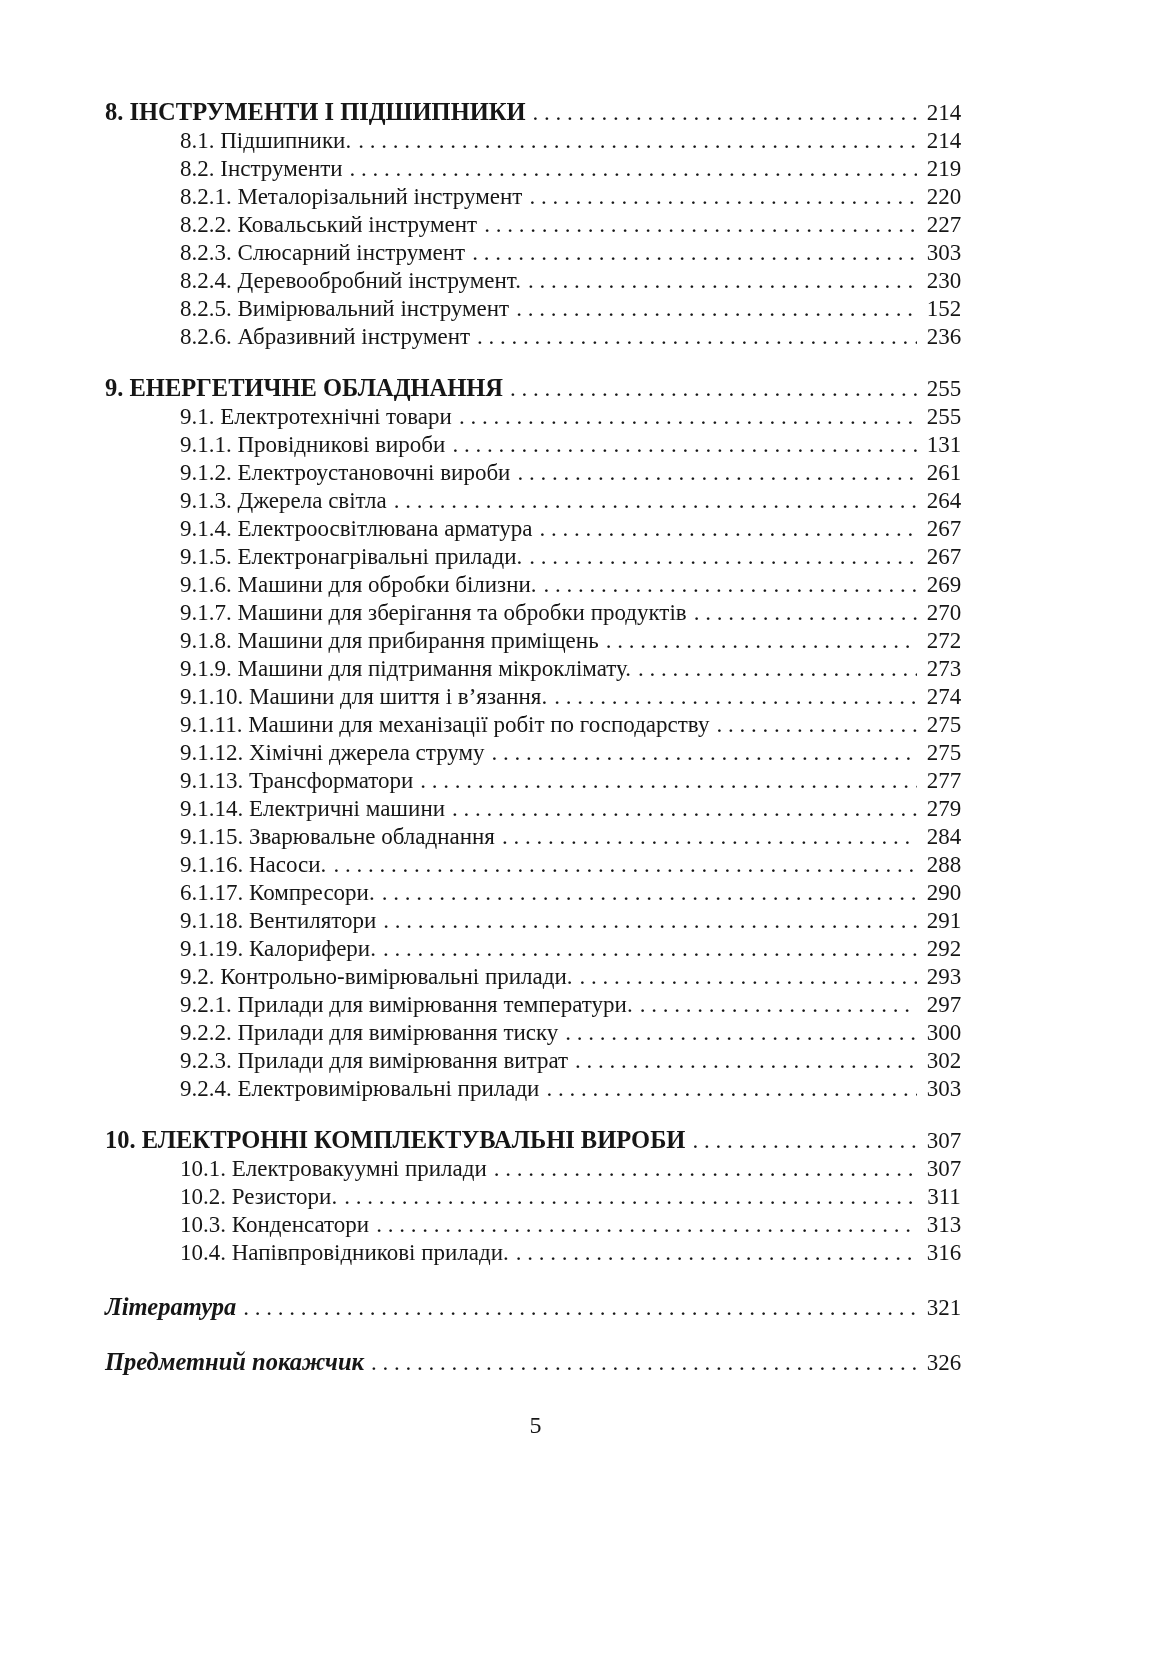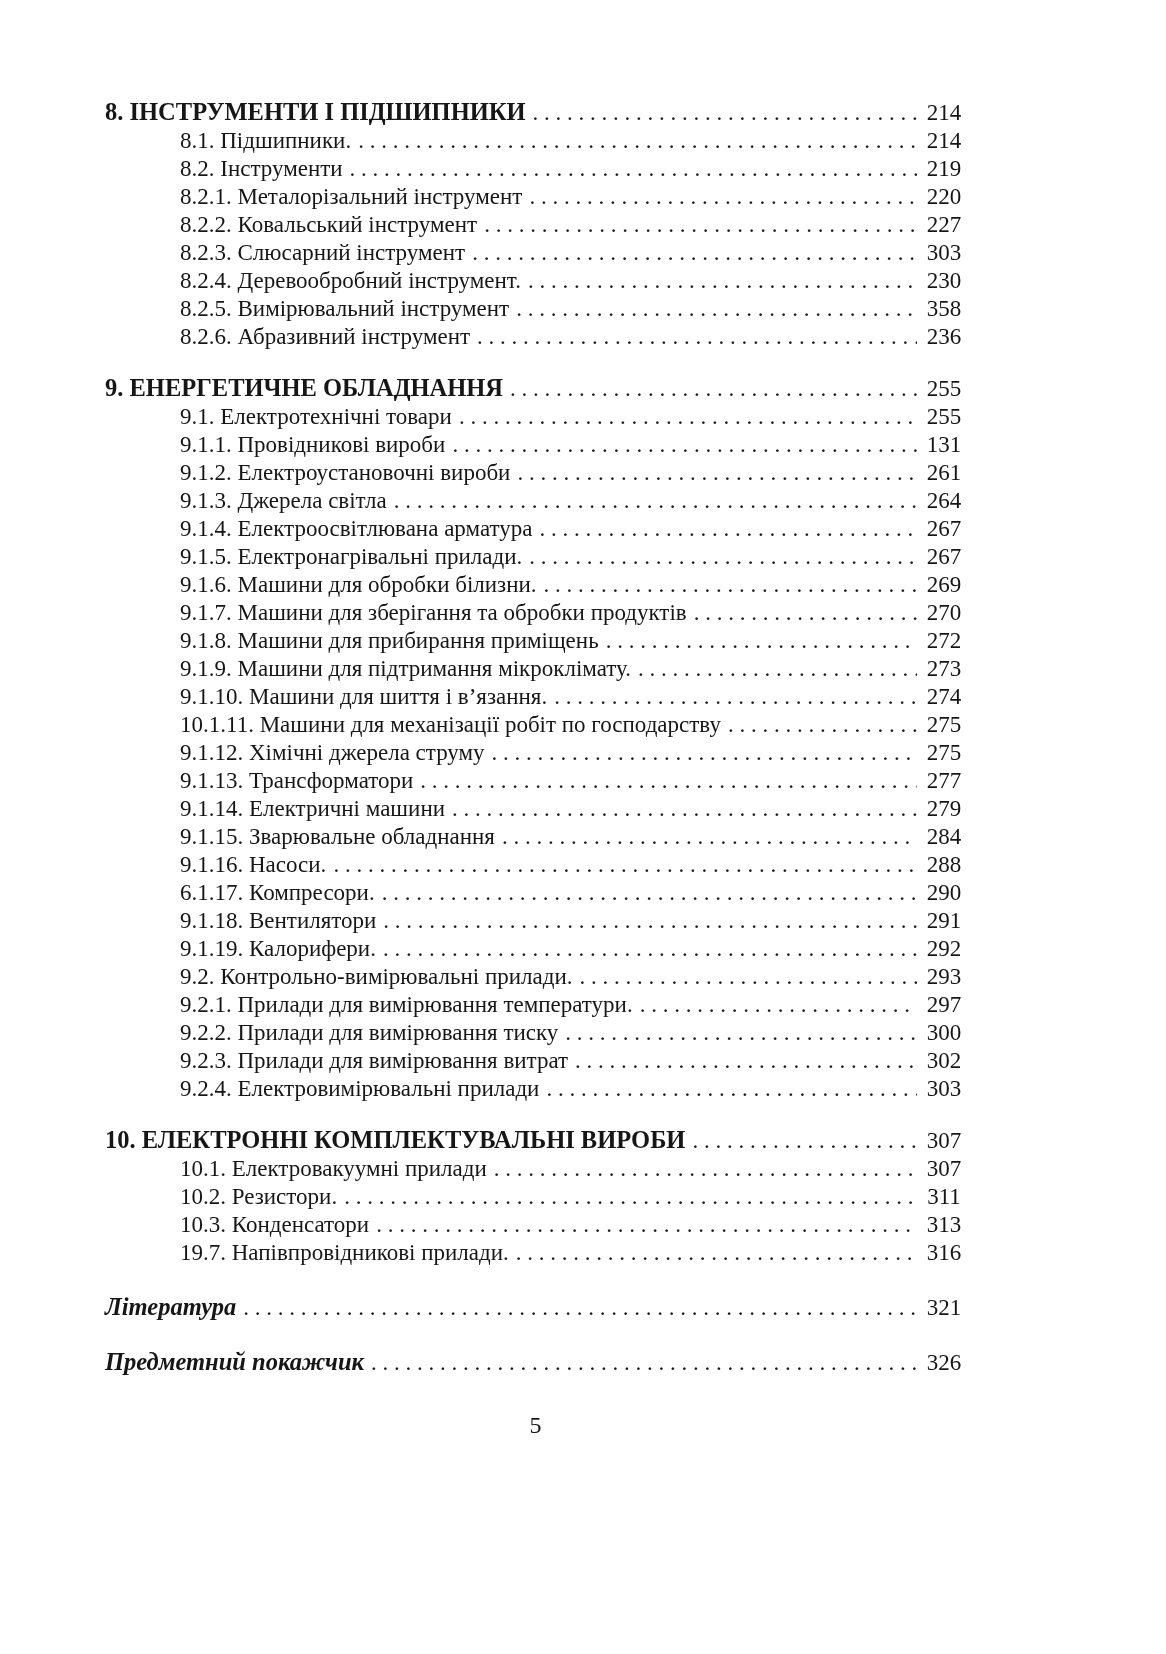--- a/index.html
+++ b/index.html
@@ -114,21 +114,21 @@
         <span class="toc-page">303</span>
       </div>
       <div class="toc-row sub">
         <span class="toc-label">8.2.4. Деревообробний інструмент.</span>
         <span class="leader"></span>
         <span class="toc-page">230</span>
       </div>
       <div class="toc-row sub">
         <span class="toc-label">8.2.5. Вимірювальний інструмент</span>
         <span class="leader"></span>
-        <span class="toc-page">358</span>
+        <span class="toc-page">152</span>
       </div>
       <div class="toc-row sub">
         <span class="toc-label">8.2.6. Абразивний інструмент</span>
         <span class="leader"></span>
         <span class="toc-page">236</span>
       </div>
       <div class="toc-row chapter">
         <span class="toc-label">9. ЕНЕРГЕТИЧНЕ ОБЛАДНАННЯ</span>
         <span class="leader"></span>
         <span class="toc-page">255</span>
@@ -182,21 +182,21 @@
         <span class="toc-label">9.1.9. Машини для підтримання мікроклімату.</span>
         <span class="leader"></span>
         <span class="toc-page">273</span>
       </div>
       <div class="toc-row sub">
         <span class="toc-label">9.1.10. Машини для шиття і в’язання.</span>
         <span class="leader"></span>
         <span class="toc-page">274</span>
       </div>
       <div class="toc-row sub">
-        <span class="toc-label">10.1.11. Машини для механізації робіт по господарству</span>
+        <span class="toc-label">9.1.11. Машини для механізації робіт по господарству</span>
         <span class="leader"></span>
         <span class="toc-page">275</span>
       </div>
       <div class="toc-row sub">
         <span class="toc-label">9.1.12. Хімічні джерела струму</span>
         <span class="leader"></span>
         <span class="toc-page">275</span>
       </div>
       <div class="toc-row sub">
         <span class="toc-label">9.1.13. Трансформатори</span>
@@ -272,21 +272,21 @@
         <span class="toc-label">10.2. Резистори.</span>
         <span class="leader"></span>
         <span class="toc-page">311</span>
       </div>
       <div class="toc-row sub">
         <span class="toc-label">10.3. Конденсатори</span>
         <span class="leader"></span>
         <span class="toc-page">313</span>
       </div>
       <div class="toc-row sub">
-        <span class="toc-label">19.7. Напівпровідникові прилади.</span>
+        <span class="toc-label">10.4. Напівпровідникові прилади.</span>
         <span class="leader"></span>
         <span class="toc-page">316</span>
       </div>
       <div class="toc-row special">
         <span class="toc-label">Література</span>
         <span class="leader"></span>
         <span class="toc-page">321</span>
       </div>
       <div class="toc-row special">
         <span class="toc-label">Предметний покажчик</span>

